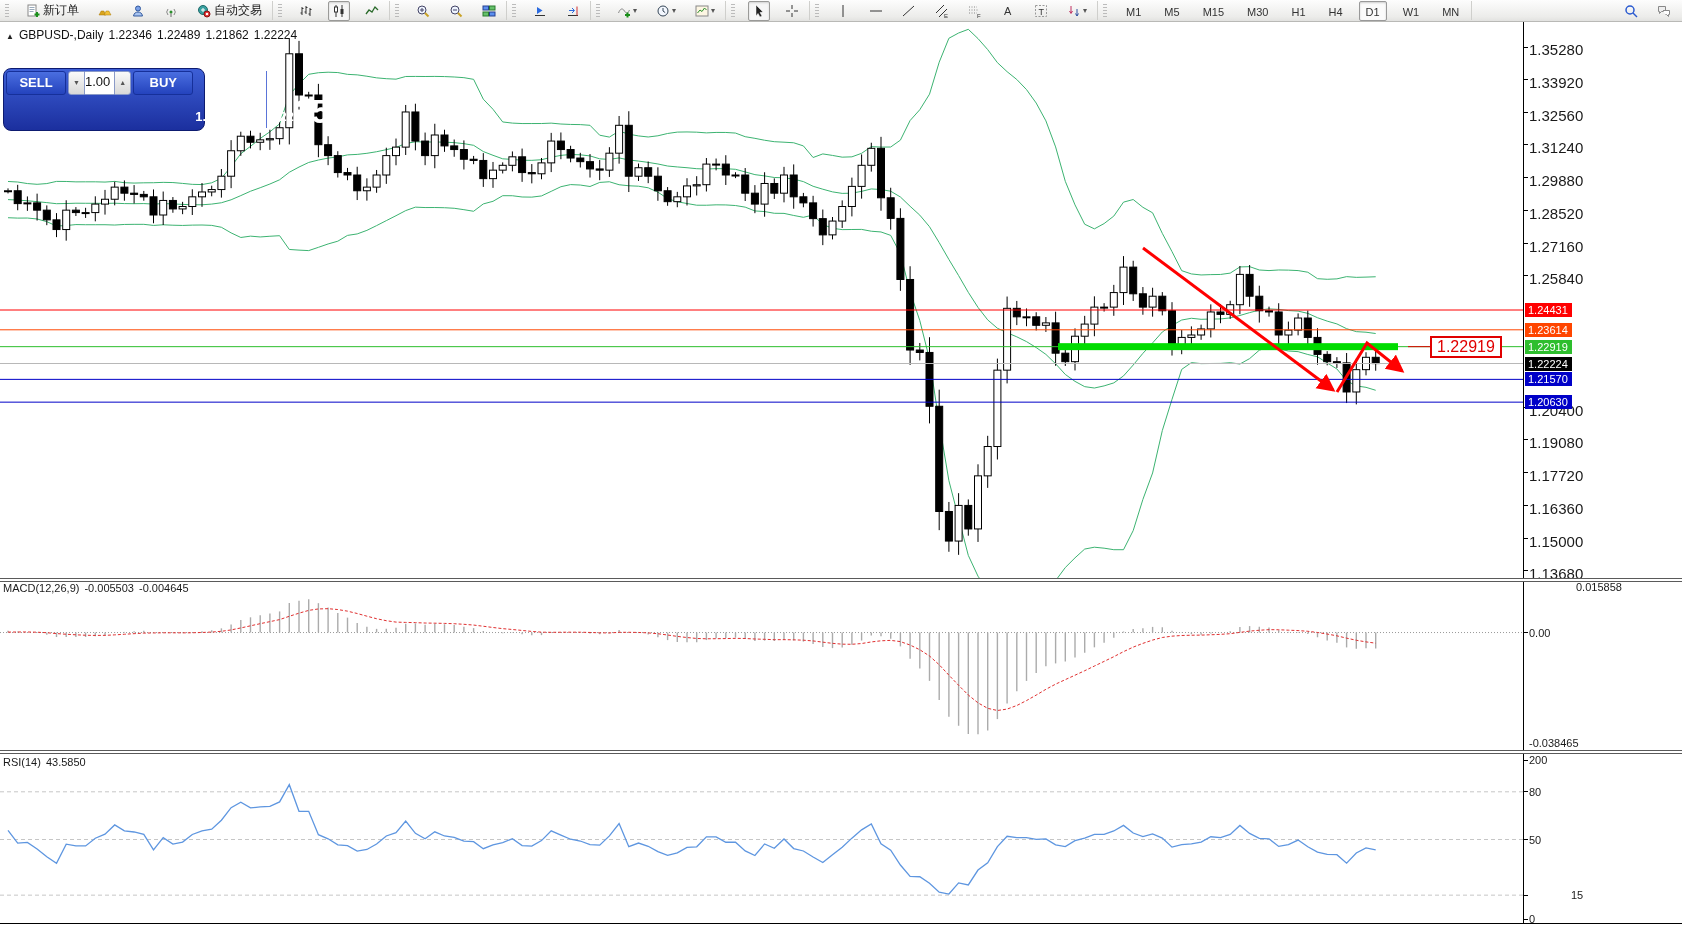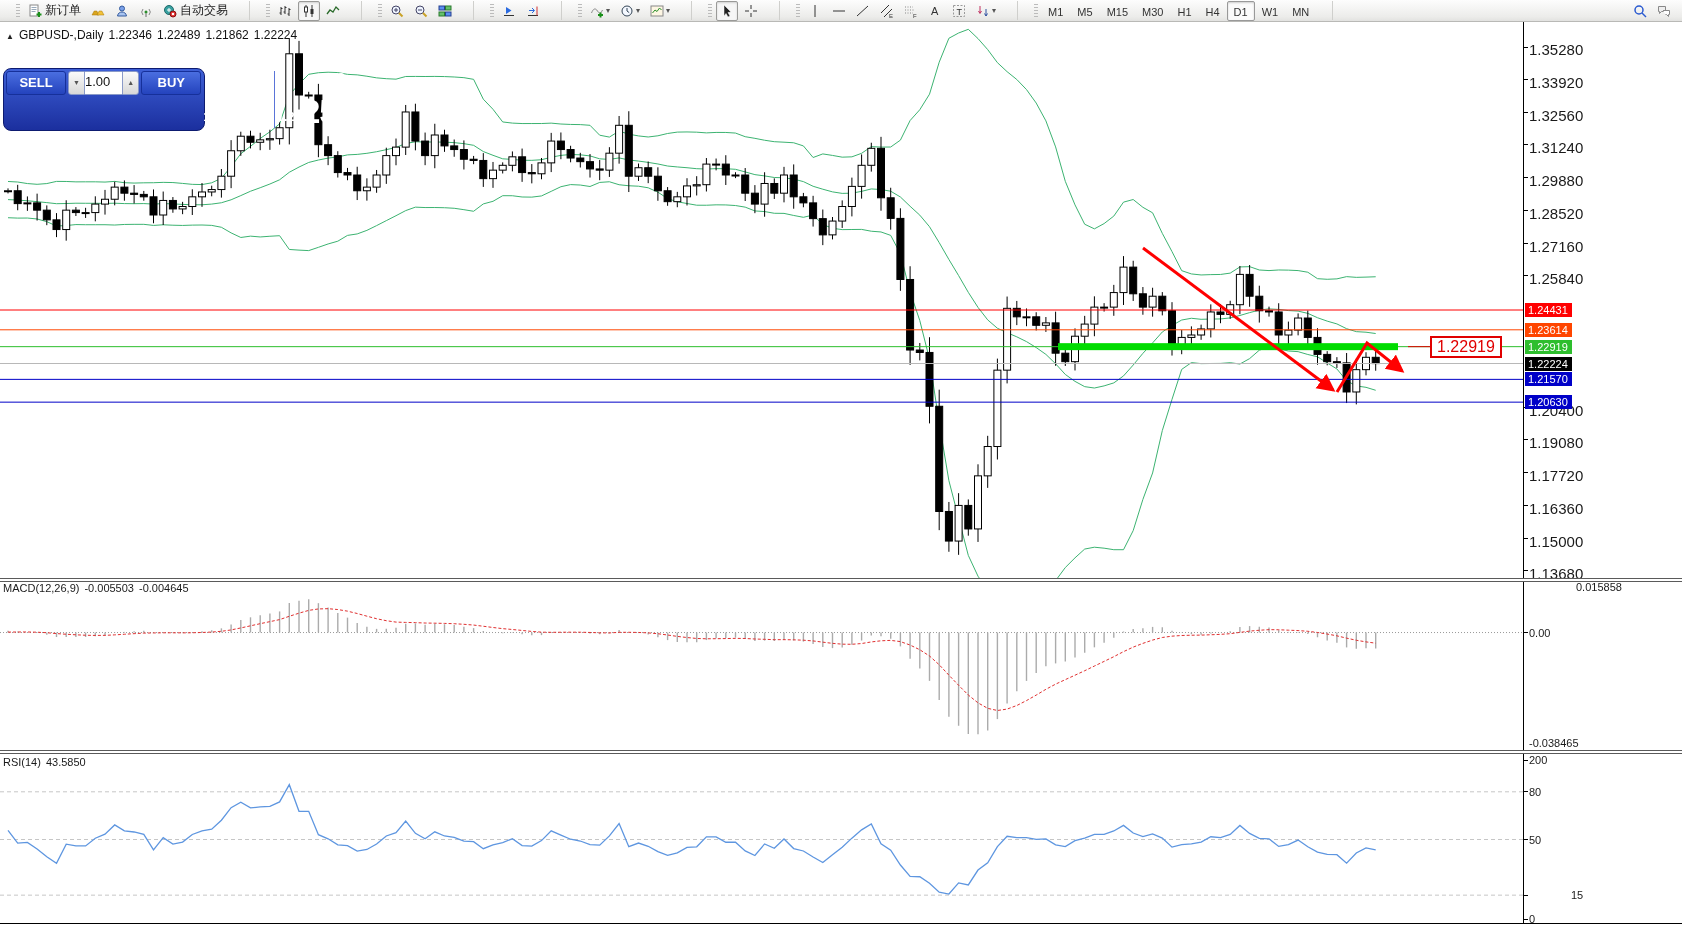--- a/index.html
+++ b/index.html
@@ -4,22 +4,22 @@
 <style>
   * { box-sizing: border-box; margin: 0; padding: 0; }
   html,body { background:#fff; }
   body { font-family: "Liberation Sans", sans-serif; }
   #app { position:relative; width:1682px; height:945px; overflow:hidden; background:#fff; }
 
   
   .toolbar { position:absolute; left:0; top:0; width:1682px; height:22px;
     background:linear-gradient(#fdfdfd,#ececea 80%,#e2e2e0);
     border-bottom:1px solid #b9b9b6; display:flex; align-items:center; z-index:50; }
-  .tb-group { display:flex; align-items:center; height:19px; padding:0 16px;
-    border-right:1px solid #cfcfcc; }
+  .tb-group { display:flex; align-items:center; height:19px; padding:0 5px;
+    border-right:1px solid #cfcfcc;gap:9px; }
   .tb-group .grip { width:4px; height:14px; margin-right:3px;
     background:repeating-linear-gradient(#bbb 0 1px, transparent 1px 3px); }
   .tbtn { display:flex; align-items:center; height:20px; padding:0 3px; margin:0 1px;
     border:1px solid transparent; border-radius:2px; cursor:default; }
   .tbtn.active { background:#f6f6f6; border-color:#9a9a98; box-shadow:inset 0 1px 2px rgba(0,0,0,.15); }
   .tbtn svg { display:block; }
   .tbtn .tb-label { font-size:12px; color:#222; margin-left:3px; white-space:nowrap; }
   .tbtn .dd { font-size:8px; color:#555; margin-left:2px; }
   .tf-btn { font-size:11px; color:#333; padding:0 6px; height:20px; line-height:20px;
     border:1px solid transparent; border-radius:2px; margin:0; }
@@ -51,21 +51,21 @@
   .oct-row1 { display:flex; gap:2px; height:24px; }
   .oct-btn { flex:0 0 60px; text-align:center; color:#fff; font-size:13px; font-weight:bold;
     line-height:22px; background:linear-gradient(#4a6ee0,#2443bd); border:1px solid #16309a;
     border-radius:3px; cursor:pointer; }
   .oct-vol { flex:1; display:flex; }
   .oct-spin { width:17px; background:linear-gradient(#fafafa,#d8d8d8); border:1px solid #8a9ac8;
     font-size:7px; color:#555; text-align:center; line-height:22px; cursor:pointer; }
   .oct-spin.left { border-radius:3px 0 0 3px; }
   .oct-spin.right { border-radius:0 3px 3px 0; }
   .oct-vol-field { flex:1; background:#fff; border-top:1px solid #8a9ac8; border-bottom:1px solid #8a9ac8;
-    font-size:13px; color:#111; text-align:center; padding:2px 12px 0 0; }
+    font-size:13px; color:#111; text-align:center; padding:2px 4px 0 0; }
   .oct-row2 { display:flex; gap:2px; flex:1; }
   .oct-price { flex:1; color:#fff; display:flex; align-items:flex-end; justify-content:center;
     padding-bottom:1px; cursor:pointer; }
   .oct-price .small { font-size:13px; font-weight:bold; margin-bottom:3px; }
   .oct-price .big { font-size:33px; font-weight:bold; line-height:30px; letter-spacing:-1px; }
   .oct-price .sup { font-size:15px; font-weight:bold; align-self:flex-start; margin-top:-2px; }
   .oct-sep { width:1px; background:#5a74d8; }
 
   
   .turning-point { position:absolute; left:1434px; top:256px; font-size:30px; font-weight:bold;

